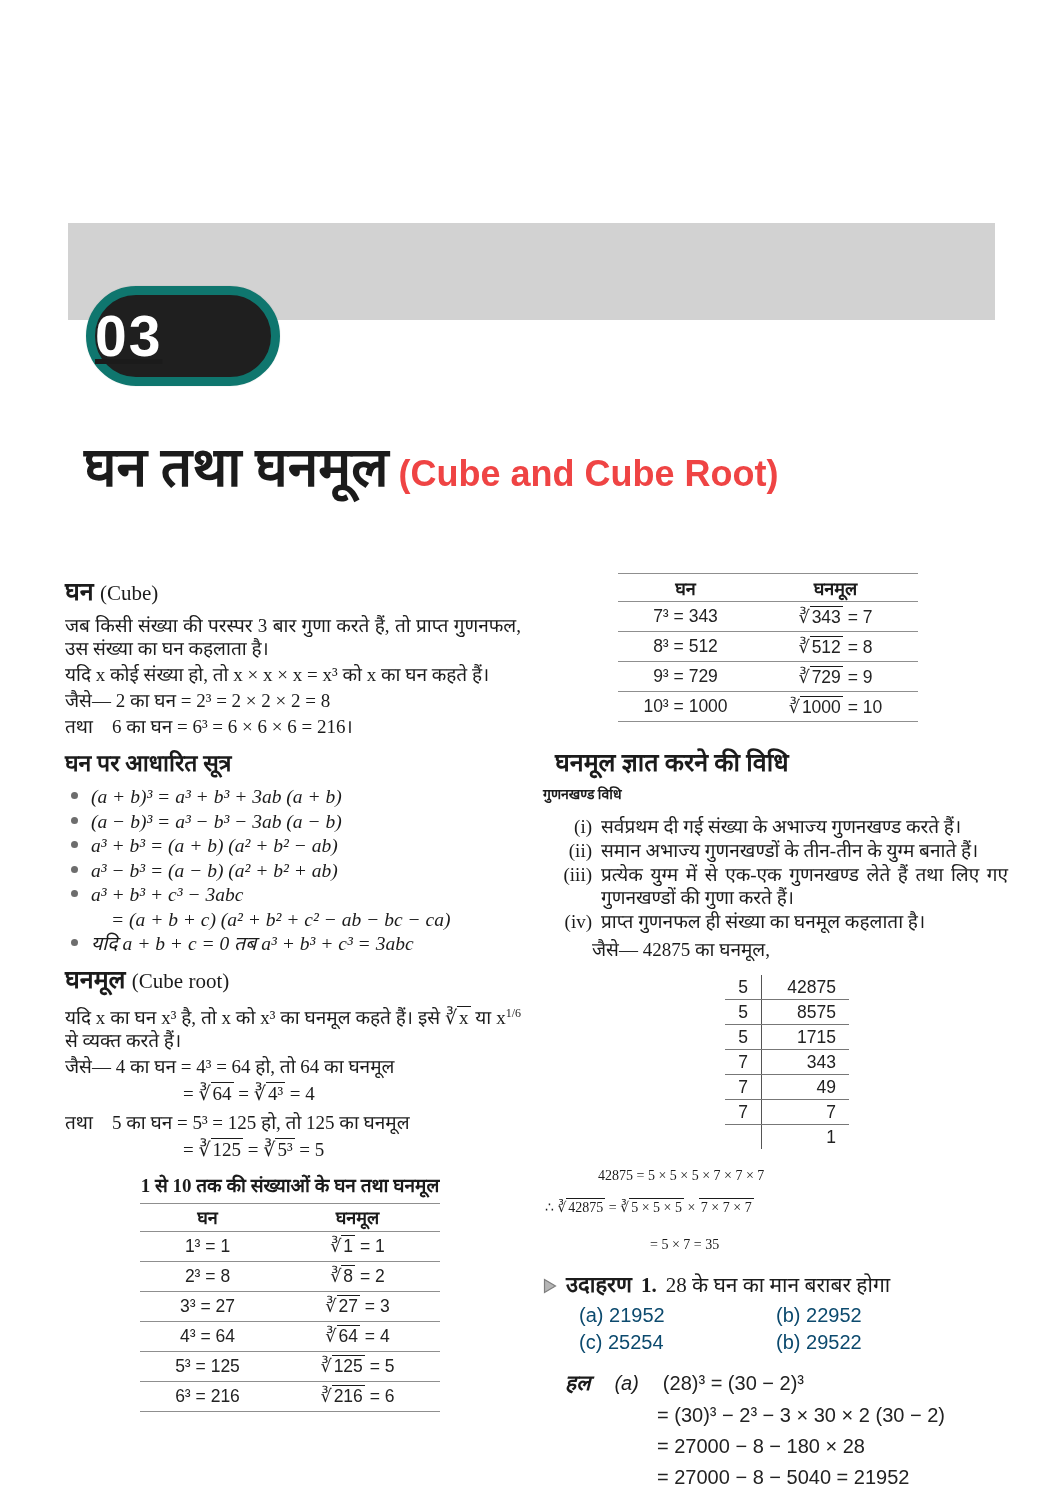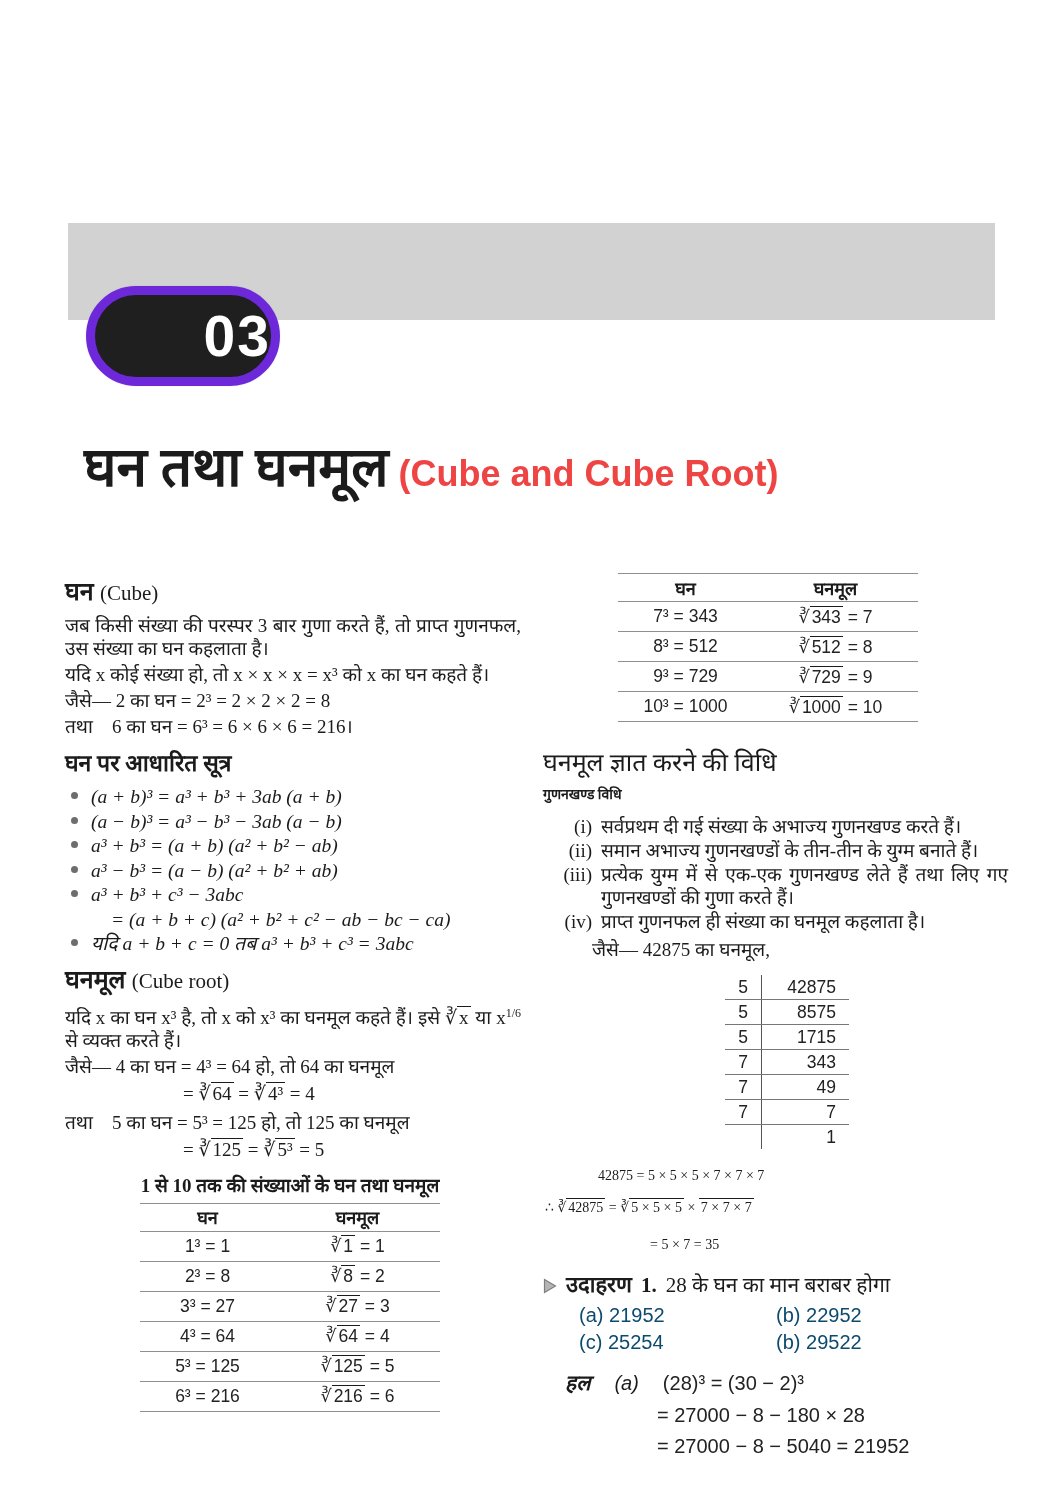--- a/index.html
+++ b/index.html
@@ -4,40 +4,41 @@
 <style>
   html,body{margin:0;padding:0;}
   body{
     width:1060px;height:1500px;position:relative;background:#ffffff;
     font-family:"Liberation Serif", serif;color:#1b1b1b;overflow:hidden;
   }
   
   .banner{position:absolute;left:68px;top:223px;width:927px;height:97px;background:#d2d2d2;}
   .pill{
     position:absolute;left:86px;top:286px;width:176px;height:82px;
-    background:#1f1f1f;border:9px solid #6d28d9;border-radius:52px;
-    display:flex;align-items:center;justify-content:flex-end;
+    background:#1f1f1f;border:9px solid #0f766e;border-radius:52px;
+    display:flex;align-items:center;justify-content:flex-start;
     box-shadow:0 0 0 1px rgba(0,0,0,0.03);
+    text-decoration:underline;
   }
   .pill span{
     color:#ffffff;font-family:"Liberation Sans", sans-serif;font-weight:bold;
     font-size:57px;letter-spacing:2px;
   }
   .page-title{position:absolute;left:84px;top:436px;display:flex;align-items:baseline;gap:10px;white-space:nowrap;}
   .t-hi{font-size:55px;font-weight:bold;line-height:64px;}
   .t-en{font-family:"Liberation Sans", sans-serif;font-size:36px;font-weight:bold;color:#ef4444;}
   
   .col{position:absolute;top:568px;}
   .col-left{left:65px;width:456px;}
   .col-right{left:543px;width:465px;}
   
   .sec-h{margin:10px 0 7px 0;font-size:25px;line-height:28px;font-weight:bold;}
   .sec-h .en{font-weight:normal;font-size:21px;}
   .sec-h2{margin:13px 0 8px 0;font-size:23px;line-height:26px;font-weight:bold;}
-  .meth-h{margin:26px 0 4px 0;font-size:25px;line-height:30px;font-weight:normal;}
+  .meth-h{margin:26px 0 4px 12px;font-size:25px;line-height:30px;font-weight:bold;}
   .meth-sub{margin:4px 0 8px 0;font-size:14px;line-height:25px;font-weight:bold;}
   
   .body{margin:3px 0;font-size:19px;line-height:23px;}
   .j{text-align:justify;}
   .indent{margin-left:118px;margin-top:4px;margin-bottom:6px;}
   sup{font-size:12px;}
   
   .fl{display:flex;align-items:baseline;padding-left:6px;font-size:19.5px;line-height:23.5px;margin:1px 0;}
   .fl .math{font-style:italic;}
   .bullet{flex:none;width:7px;height:7px;border-radius:50%;background:#6d6d6d;margin-right:13px;position:relative;top:-4px;}
@@ -281,17 +282,18 @@
       <div class="opt"><span>(b)</span> <span>22952</span></div>
       <div class="opt"><span>(c)</span> <span>25254</span></div>
       <div class="opt"><span>(b)</span> <span>29522</span></div>
     </div>
 
     <div class="sol-row">
       <span class="sol-label">हल</span>
       <span class="sol-part">(a)</span>
       <span class="sol-eq">(28)³ = (30 − 2)³</span>
     </div>
+    <div class="sol-line">= (30)³ − 2³ − 3 × 30 × 2 (30 − 2)</div>
     <div class="sol-line">= 27000 − 8 − 180 × 28</div>
     <div class="sol-line">= 27000 − 8 − 5040 = 21952</div>
   </div>
 
 </div>
 
 </body></html>

